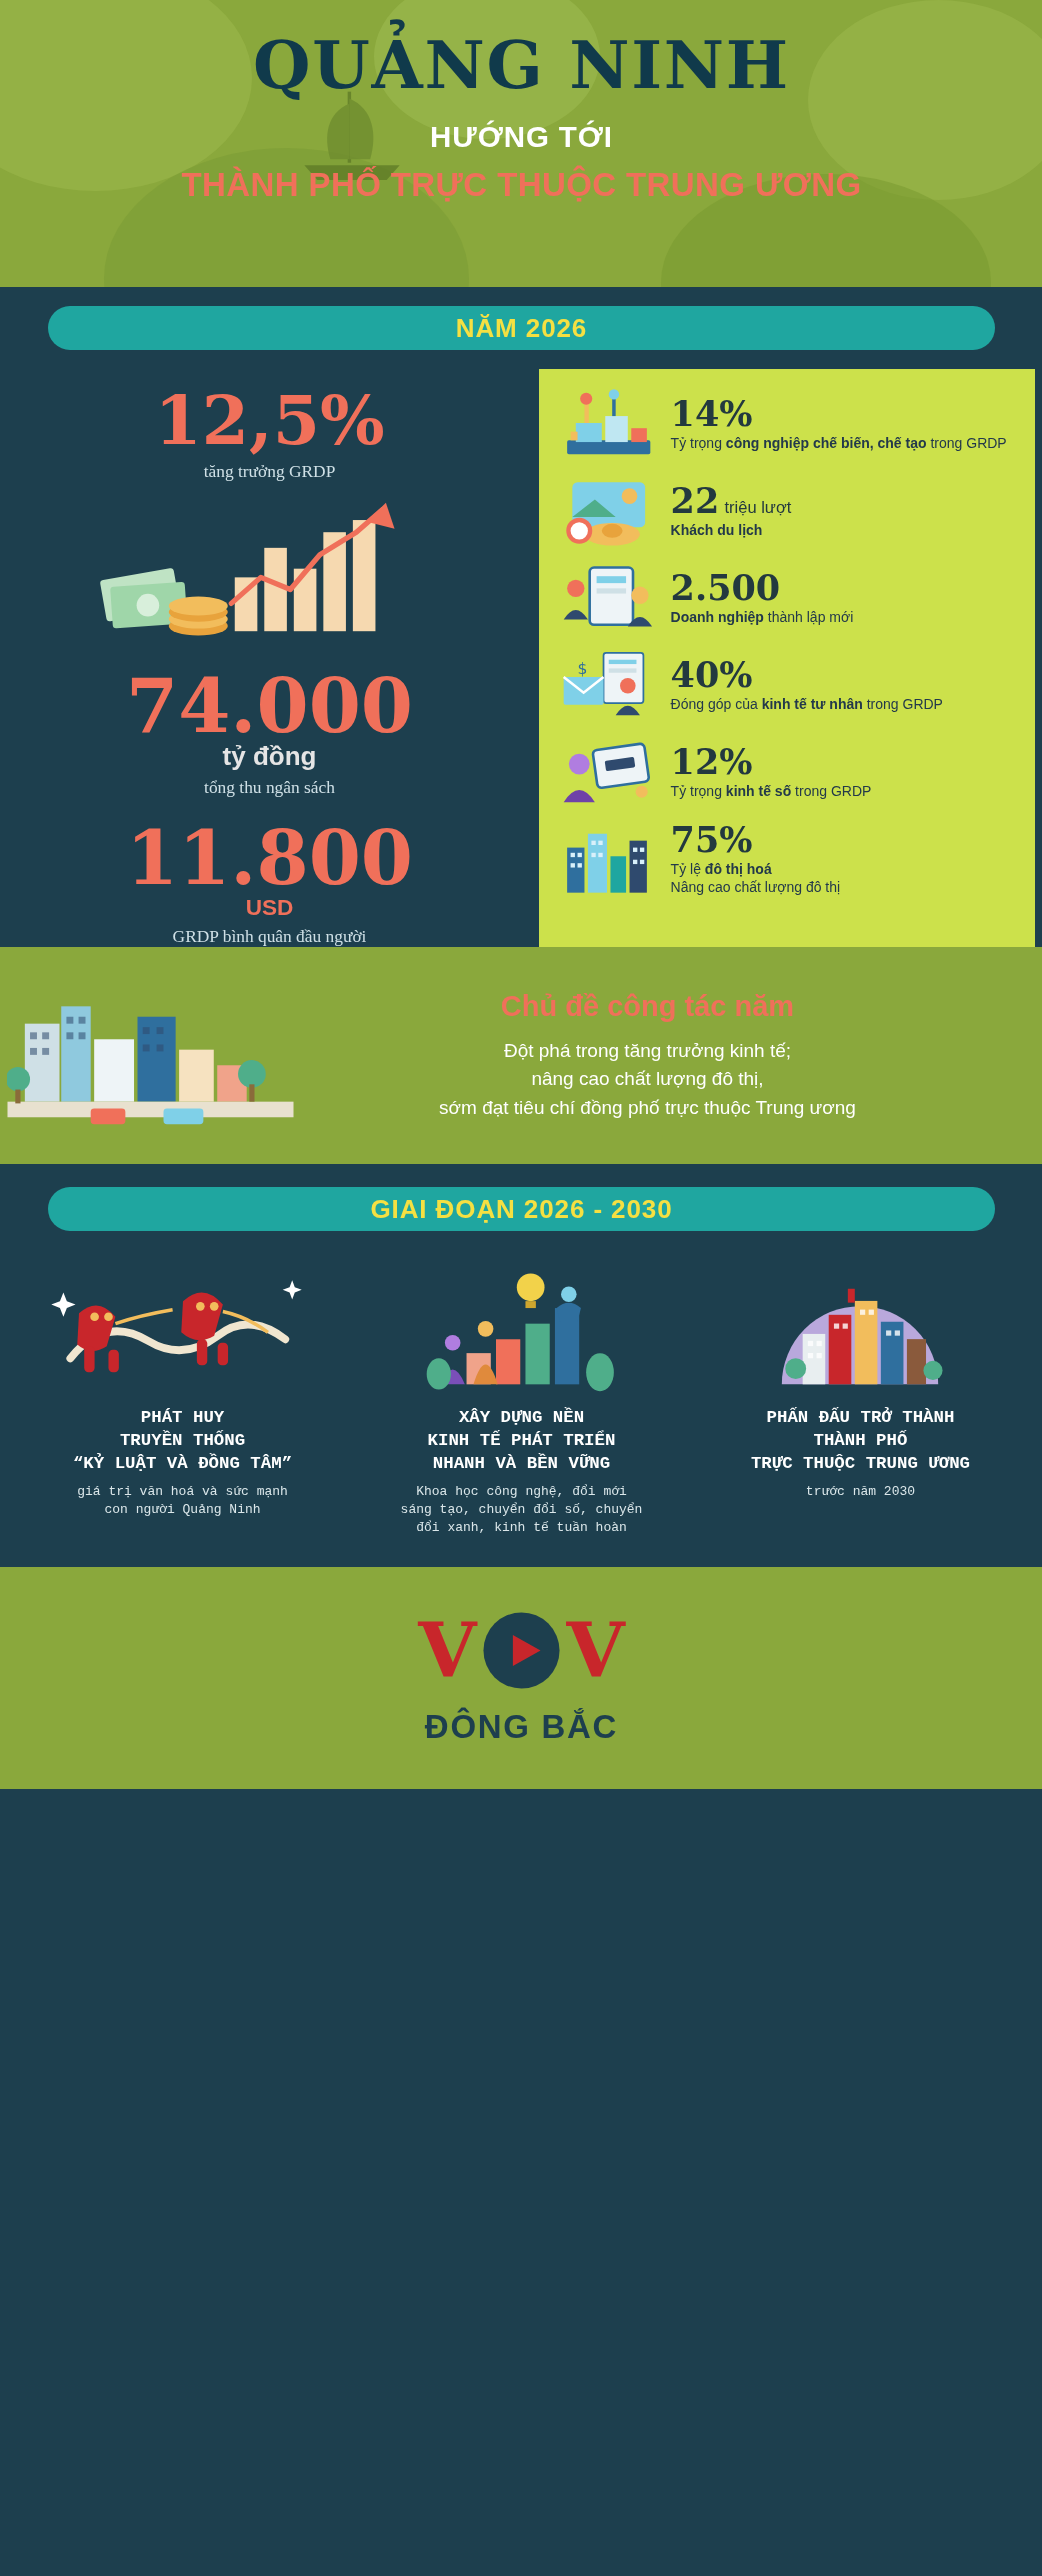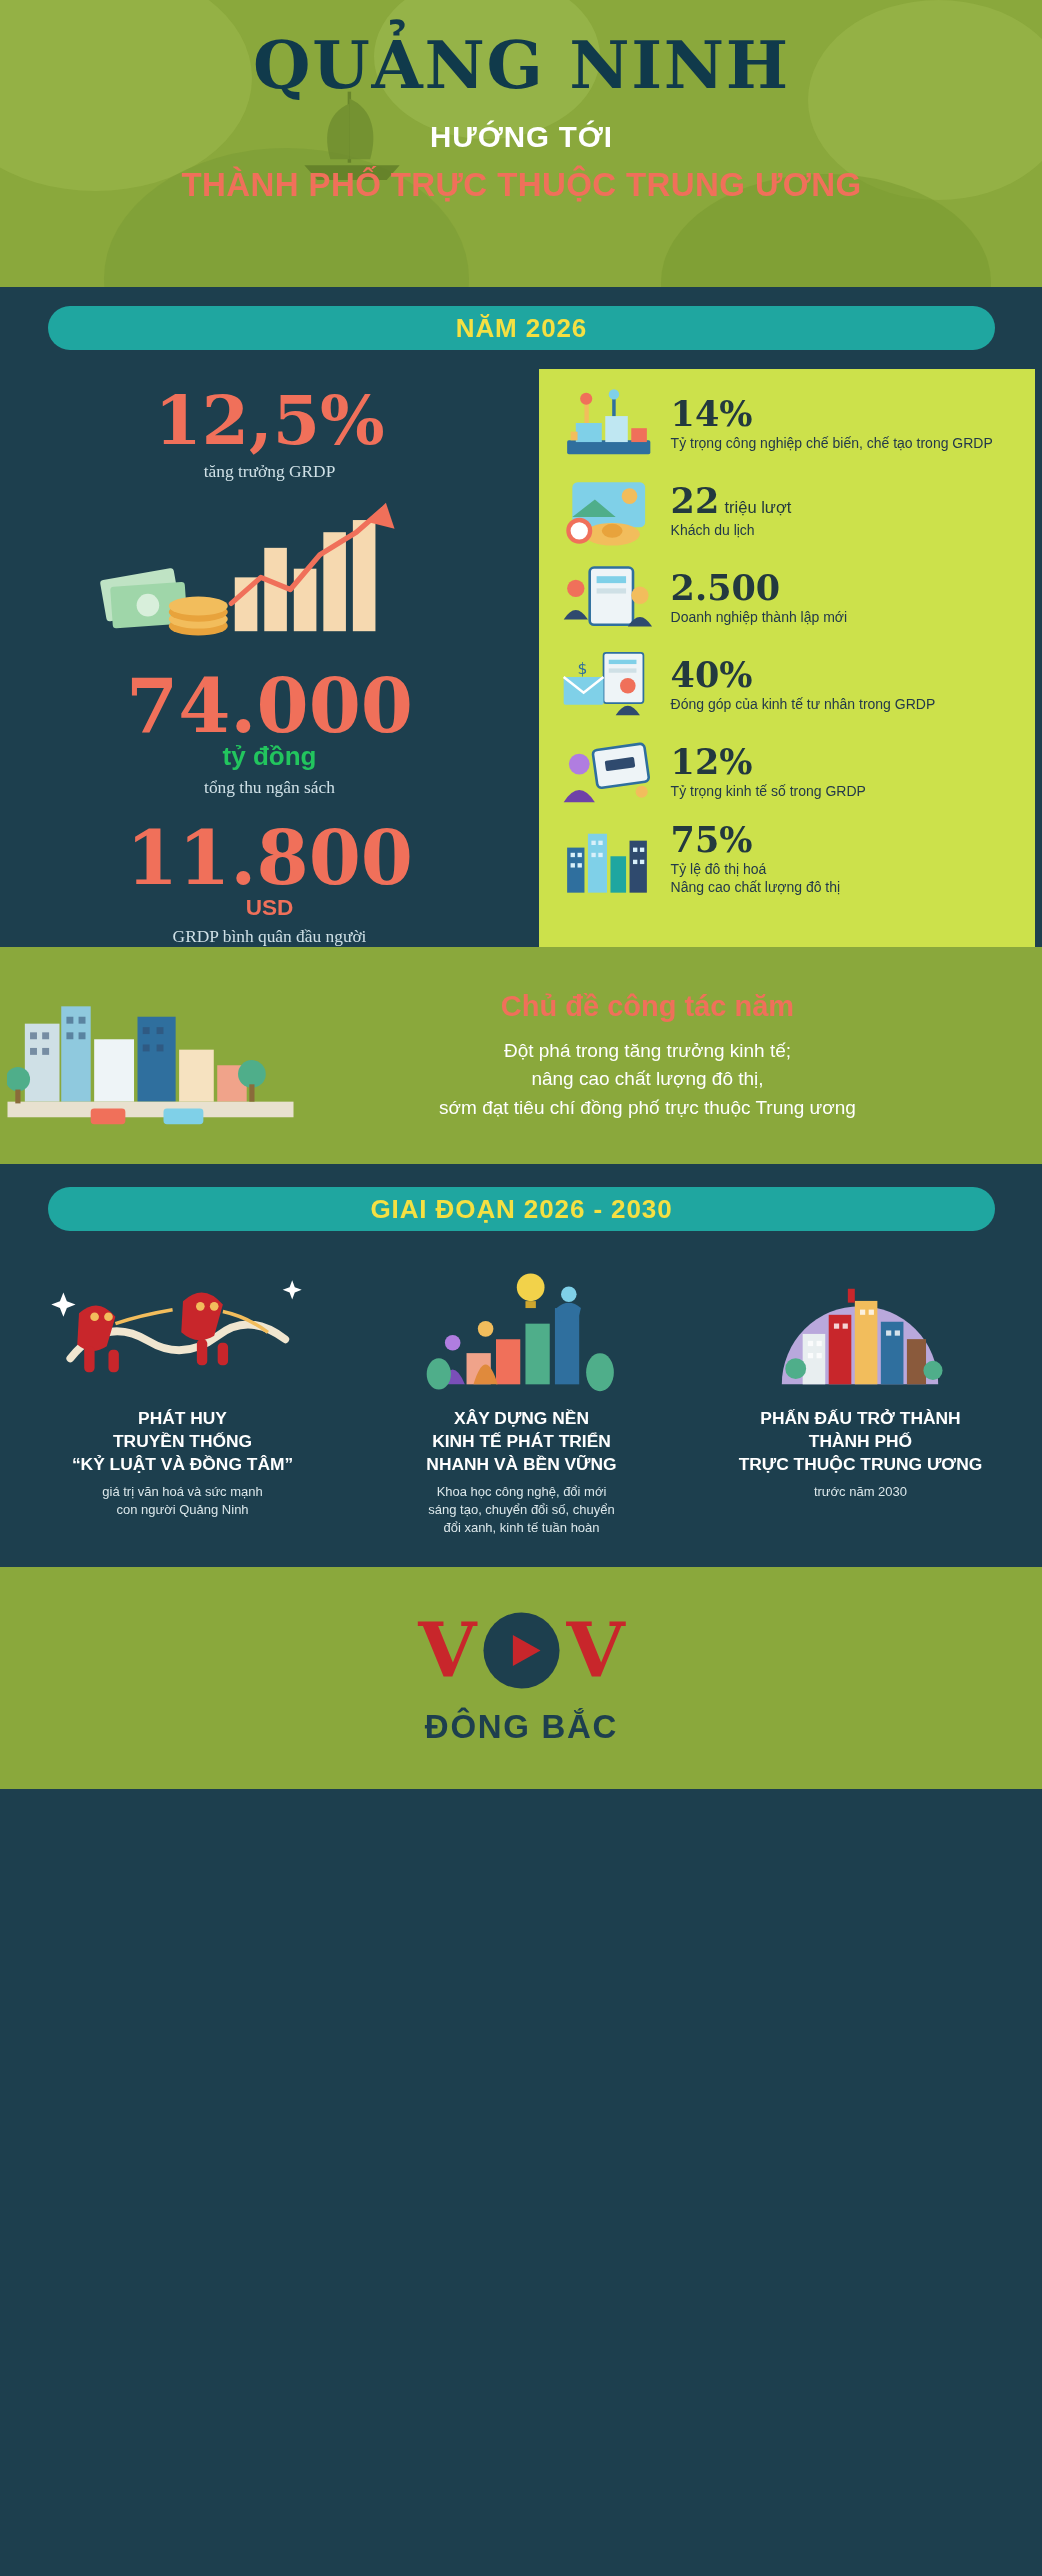--- a/index.html
+++ b/index.html
@@ -108,21 +108,21 @@
   }
   .big-num.mid { font-size: 75px; }
   .big-label {
     font-size: 17.4px;
     color: #cfe0e6;
     margin-top: 5.2px;
     font-family: Liberation Serif, serif;
   }
   .unit-inline {
     font-size: 26px;
-    color: #22c55e;
+    color: #e5e5e5;
     font-weight: bold;
     display: block;
     margin-top: -3.5px;
   }
   .unit-usd {
     font-size: 22.6px;
     color: #f0705a;
     font-weight: bold;
     display: block;
     margin-top: -1.7px;
@@ -155,21 +155,21 @@
     color: #23393f;
     font-weight: normal;
     margin-left: 5.2px;
   }
   .sdesc {
     font-size: 14px;
     color: #23394a;
     line-height: 1.32;
     margin-top: 2.6px;
   }
-  .sdesc b { font-weight: normal; margin-top: 32px; }
+  .sdesc b { font-weight: bold; margin-top: 32px; }
 
   
   .theme {
     position: relative;
     background: #8aa83c;
     height: 217px;
     display: flex;
     align-items: center;
     overflow: hidden;
   }
@@ -188,21 +188,21 @@
   }
 
   
   .phase-section { background: #1d3f4e; padding: 22.6px 0 0 0; }
   .cols {
     display: flex;
     margin-top: 22.6px;
     padding: 0 17.4px 29.5px;
     gap: 8.7px;
   }
-  .col { flex: 1; text-align: center; padding: 0 7px; }
+  .col { flex: 1; text-align: center; padding: 0 7px; font-family: Liberation Mono, monospace; }
   .col .art { height: 139px; display: flex; align-items: flex-end; justify-content: center; }
   .col-title {
     font-size: 17.4px;
     font-weight: bold;
     color: #ffffff;
     line-height: 1.32;
     margin-top: 14px;
   }
   .col-sub {
     font-size: 13px;

